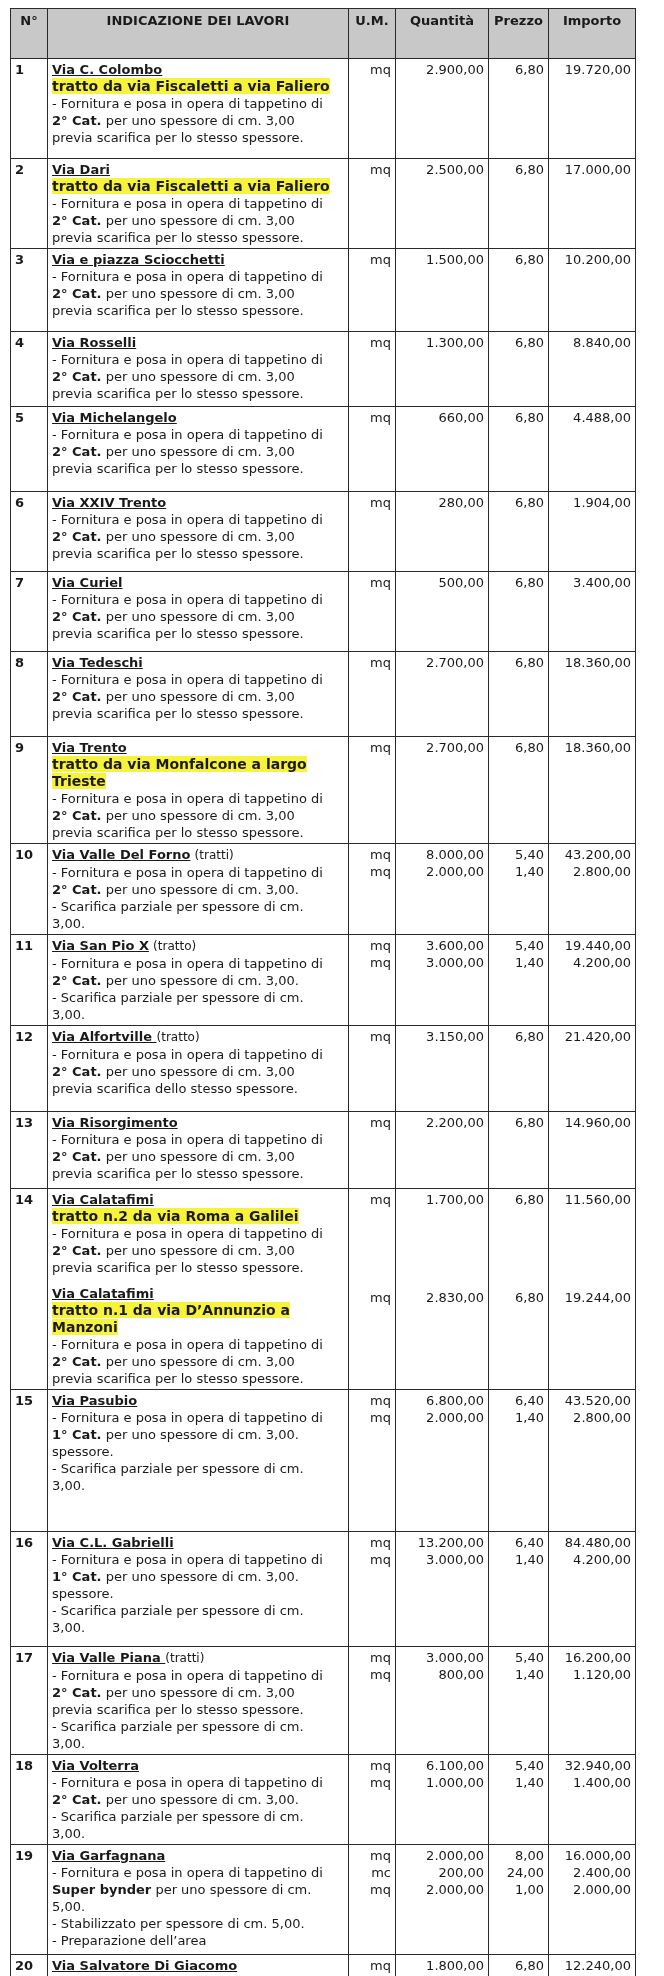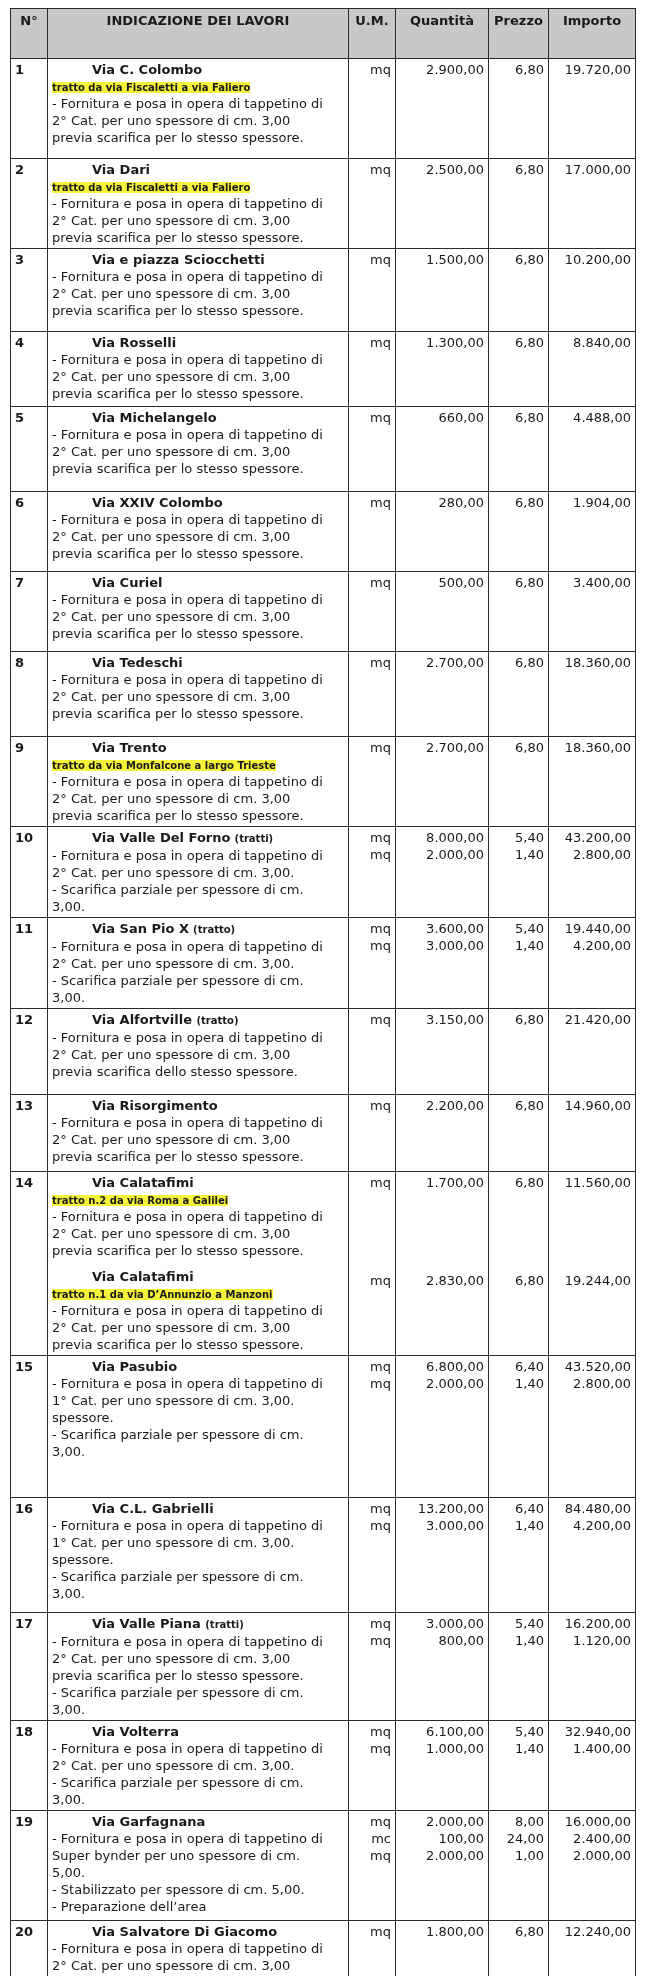--- a/index.html
+++ b/index.html
@@ -6,25 +6,25 @@
   body { width:664px; height:1976px; position:relative; overflow:hidden;
          font-family:"DejaVu Sans", sans-serif; color:#1a1a1a; }
   table.doc { position:absolute; left:10px; top:8px; border-collapse:collapse;
               table-layout:fixed; width:625px; font-size:13px; line-height:17px; }
   table.doc td, table.doc th { border:1.5px solid #2a2a2a; vertical-align:top; padding:2px 4px 2px 4px; }
   table.doc th { background:#c8c8c8; font-weight:bold; height:44px; text-align:center; font-size:13px; padding-top:3px; }
   col.c-no { width:37px; } col.c-desc { width:301px; } col.c-um { width:47px; }
   col.c-qty { width:93px; } col.c-price { width:60px; } col.c-amt { width:87px; }
   td.no { font-weight:bold; padding-left:5px; }
   td.num, td.um { text-align:right; white-space:nowrap; padding-right:3px; }
-  .street { font-weight:bold; display:inline;margin-left:40px; }
-  .note { font-weight:bold; font-size:10px; }
-  .hl { background:#f7f23a; font-weight:bold; font-size:10px; display:inline; line-height:15px; }
+  .street { font-weight:bold; text-decoration:underline; display:inline; }
+  .note { font-weight:normal; font-size:12px; }
+  .hl { background:#f7f23a; font-weight:bold; font-size:14px; display:inline; line-height:15px; }
   .line { display:block; }
-  .cat { font-weight:normal; }
+  .cat { font-weight:bold; }
   .sub2 { display:block; margin-top:9px; }
 </style>
 </head>
 <body>
 
 <table class="doc">
   <colgroup>
     <col class="c-no">
       <col class="c-desc">
       <col class="c-um">
@@ -146,21 +146,21 @@
         <td class="num">
           <span class="line">6,80</span>
         </td>
         <td class="num">
           <span class="line">4.488,00</span>
         </td>
       </tr>
       <tr style="height: 80px;">
         <td class="no">6</td>
         <td class="desc">
-          <span class="line"><span class="street">Via  XXIV Colombo</span></span>
+          <span class="line"><span class="street">Via  XXIV Trento</span></span>
           <span class="line">- Fornitura e posa in opera di tappetino di</span>
           <span class="line"><span class="cat">2° Cat.</span> per uno spessore di cm. 3,00</span>
           <span class="line">previa scarifica per lo stesso spessore.</span>
         </td>
         <td class="um">
           <span class="line">mq</span>
         </td>
         <td class="num">
           <span class="line">280,00</span>
         </td>
@@ -477,21 +477,21 @@
           <span class="line">- Stabilizzato per spessore di cm. 5,00.</span>
           <span class="line">- Preparazione dell’area</span>
         </td>
         <td class="um">
           <span class="line">mq</span>
           <span class="line">mc</span>
           <span class="line">mq</span>
         </td>
         <td class="num">
           <span class="line">2.000,00</span>
-          <span class="line">100,00</span>
+          <span class="line">200,00</span>
           <span class="line">2.000,00</span>
         </td>
         <td class="num">
           <span class="line">8,00</span>
           <span class="line">24,00</span>
           <span class="line">1,00</span>
         </td>
         <td class="num">
           <span class="line">16.000,00</span>
           <span class="line">2.400,00</span>

